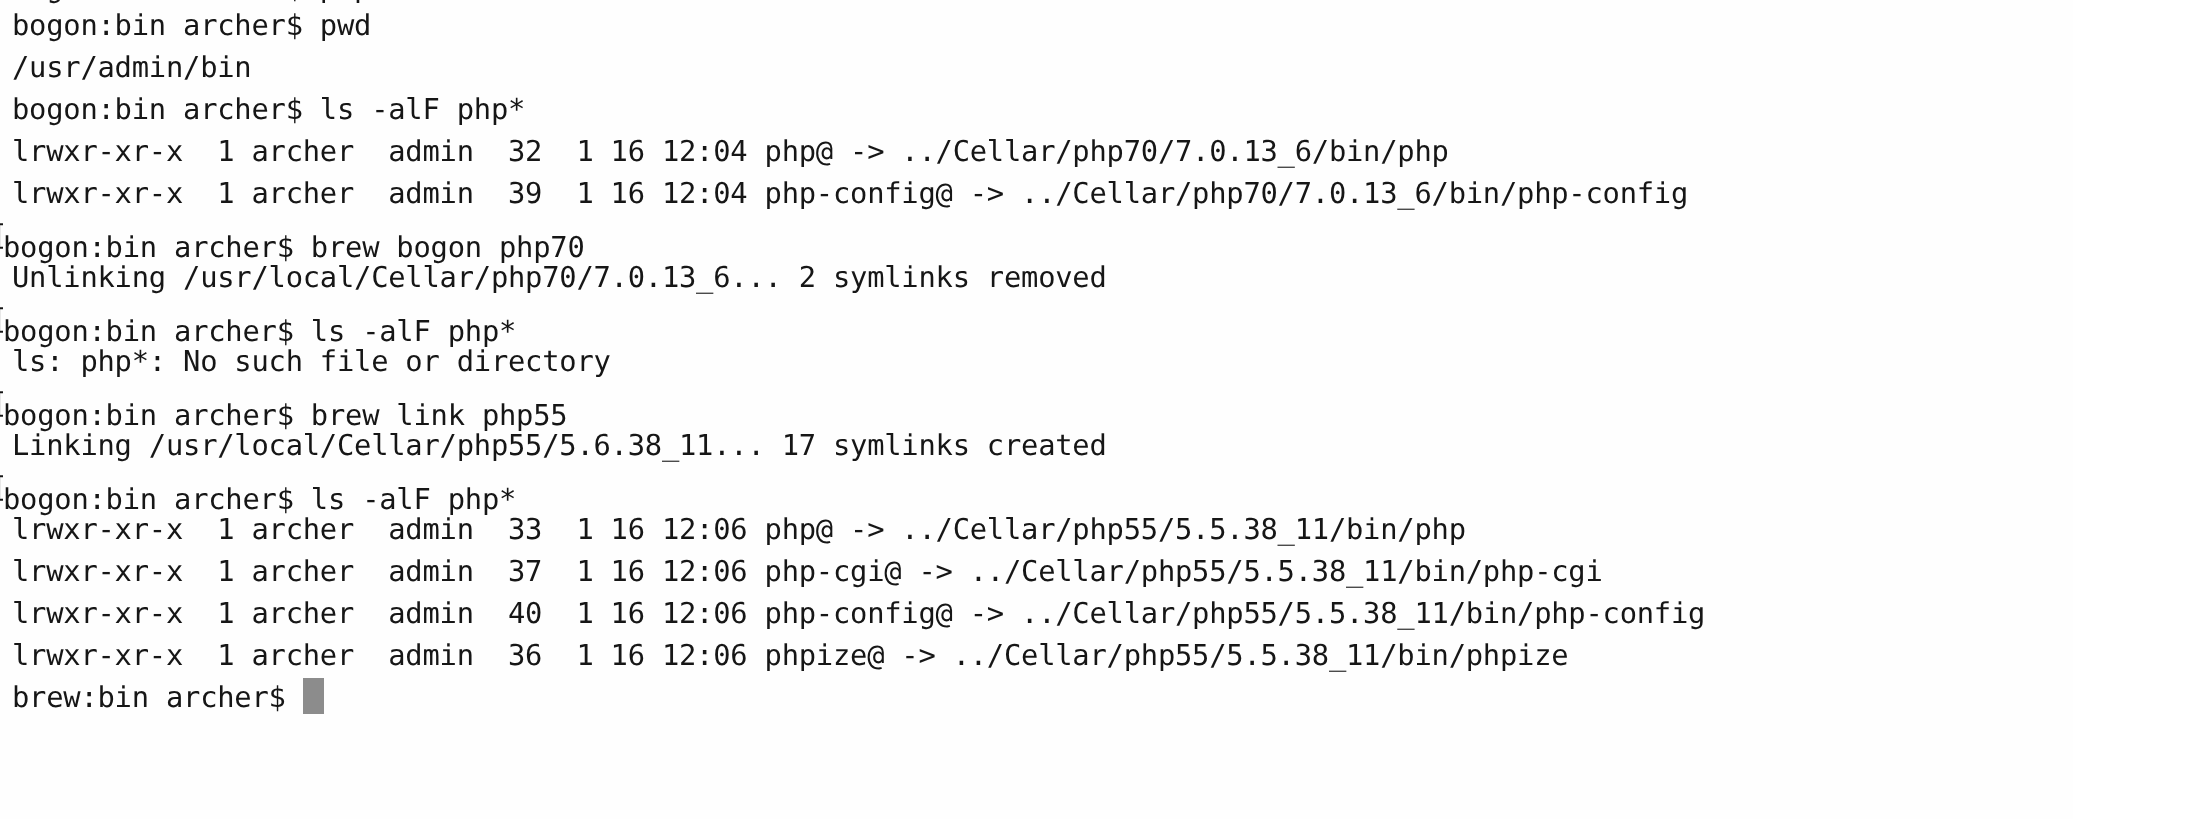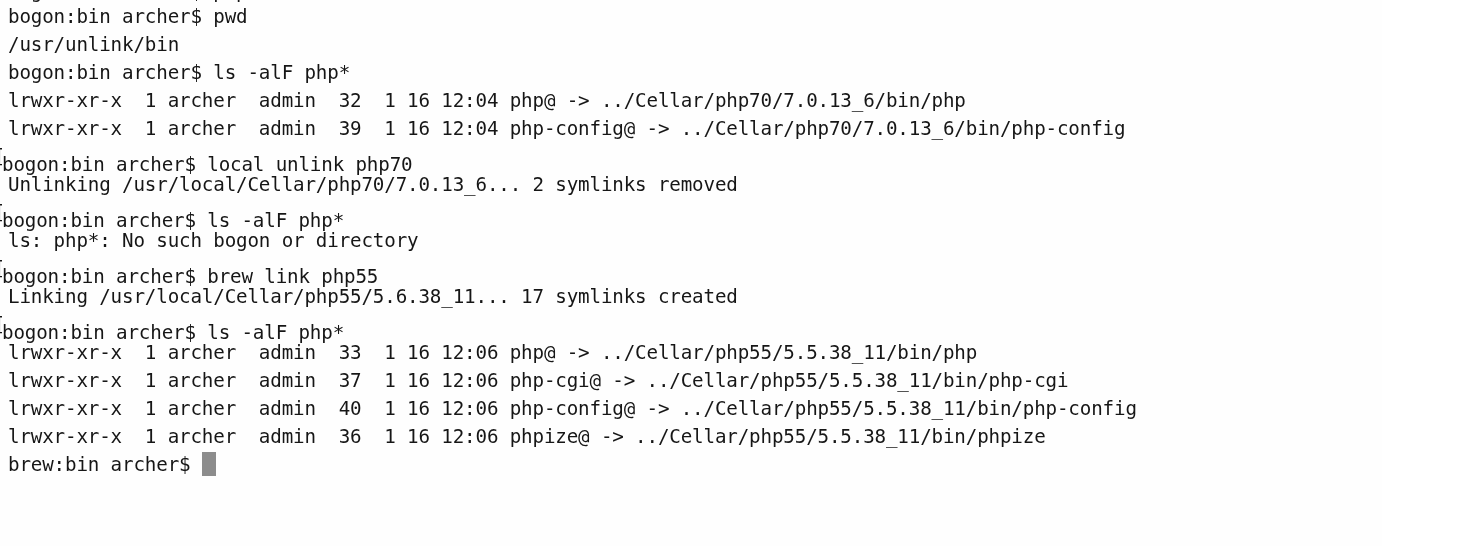--- a/index.html
+++ b/index.html
@@ -78,28 +78,28 @@
 </style>
 </head>
 <body>
 
 <div id="terminal" style="background: rgb(254, 254, 254); color: rgb(22, 22, 22);">
 
   <div id="scrollback-clip">bogon:bin archer$ php -v</div>
 
   <div id="screen">
       <div class="line"><span class="line-text">bogon:bin archer$ pwd</span></div>
-      <div class="line"><span class="line-text">/usr/unlink/bin</span></div>
+      <div class="line"><span class="line-text">/usr/admin/bin</span></div>
       <div class="line"><span class="line-text">bogon:bin archer$ ls -alF php*</span></div>
       <div class="line"><span class="line-text">lrwxr-xr-x  1 archer  admin  32  1 16 12:04 php@ -&gt; ../Cellar/php70/7.0.13_6/bin/php</span></div>
       <div class="line"><span class="line-text">lrwxr-xr-x  1 archer  admin  39  1 16 12:04 php-config@ -&gt; ../Cellar/php70/7.0.13_6/bin/php-config</span></div>
-      <div class="line bracketed"><span class="bracket">[</span><span class="line-text">bogon:bin archer$ local unlink php70</span></div>
+      <div class="line bracketed"><span class="bracket">[</span><span class="line-text">bogon:bin archer$ brew bogon php70</span></div>
       <div class="line"><span class="line-text">Unlinking /usr/local/Cellar/php70/7.0.13_6... 2 symlinks removed</span></div>
       <div class="line bracketed"><span class="bracket">[</span><span class="line-text">bogon:bin archer$ ls -alF php*</span></div>
-      <div class="line"><span class="line-text">ls: php*: No such bogon or directory</span></div>
+      <div class="line"><span class="line-text">ls: php*: No such file or directory</span></div>
       <div class="line bracketed"><span class="bracket">[</span><span class="line-text">bogon:bin archer$ brew link php55</span></div>
       <div class="line"><span class="line-text">Linking /usr/local/Cellar/php55/5.6.38_11... 17 symlinks created</span></div>
       <div class="line bracketed"><span class="bracket">[</span><span class="line-text">bogon:bin archer$ ls -alF php*</span></div>
       <div class="line"><span class="line-text">lrwxr-xr-x  1 archer  admin  33  1 16 12:06 php@ -&gt; ../Cellar/php55/5.5.38_11/bin/php</span></div>
       <div class="line"><span class="line-text">lrwxr-xr-x  1 archer  admin  37  1 16 12:06 php-cgi@ -&gt; ../Cellar/php55/5.5.38_11/bin/php-cgi</span></div>
       <div class="line"><span class="line-text">lrwxr-xr-x  1 archer  admin  40  1 16 12:06 php-config@ -&gt; ../Cellar/php55/5.5.38_11/bin/php-config</span></div>
       <div class="line"><span class="line-text">lrwxr-xr-x  1 archer  admin  36  1 16 12:06 phpize@ -&gt; ../Cellar/php55/5.5.38_11/bin/phpize</span></div>
       <div class="line"><span class="line-text">brew:bin archer$ </span><span class="cursor" style="background: rgb(140, 140, 140);"></span></div>
     </div>
 

